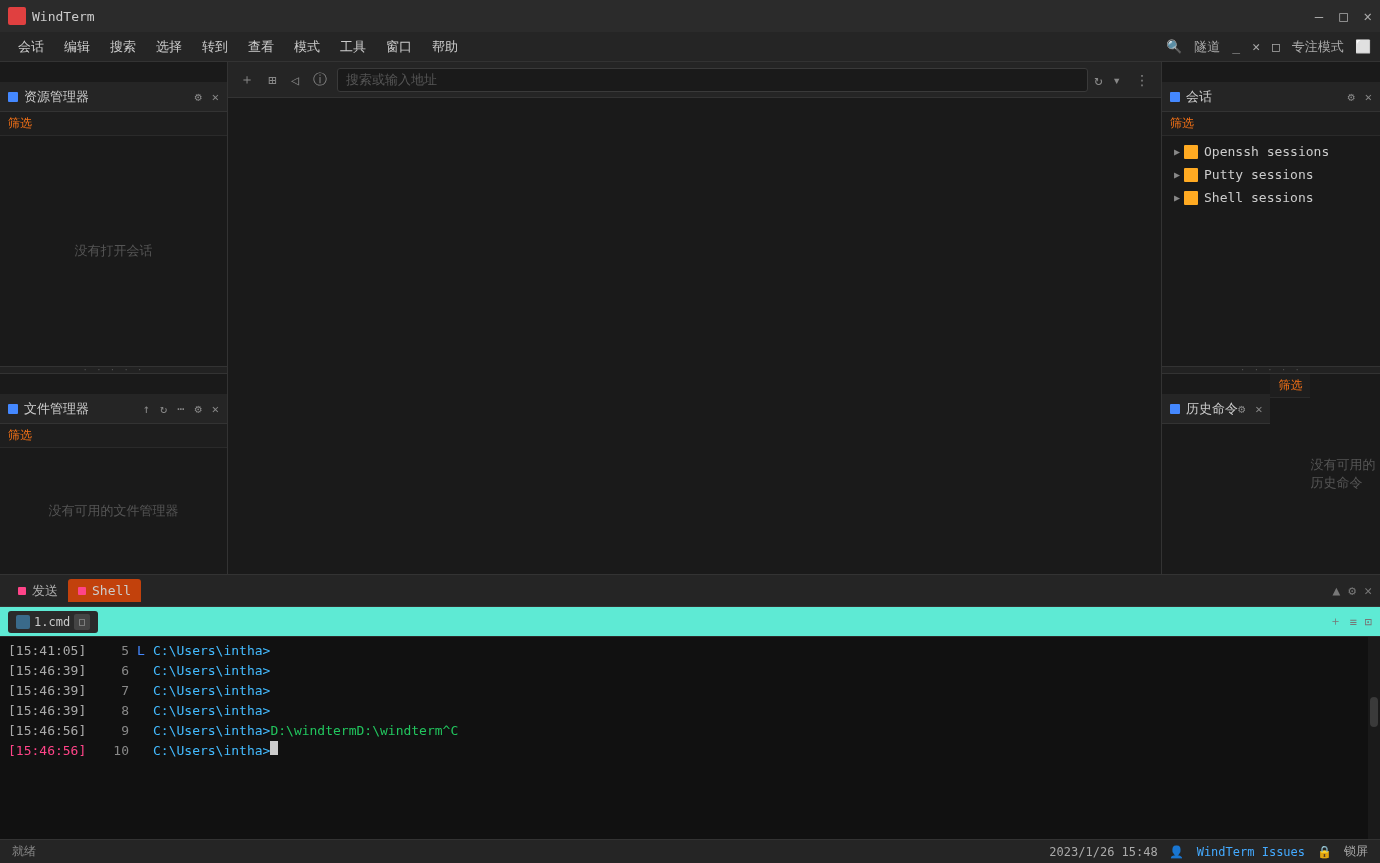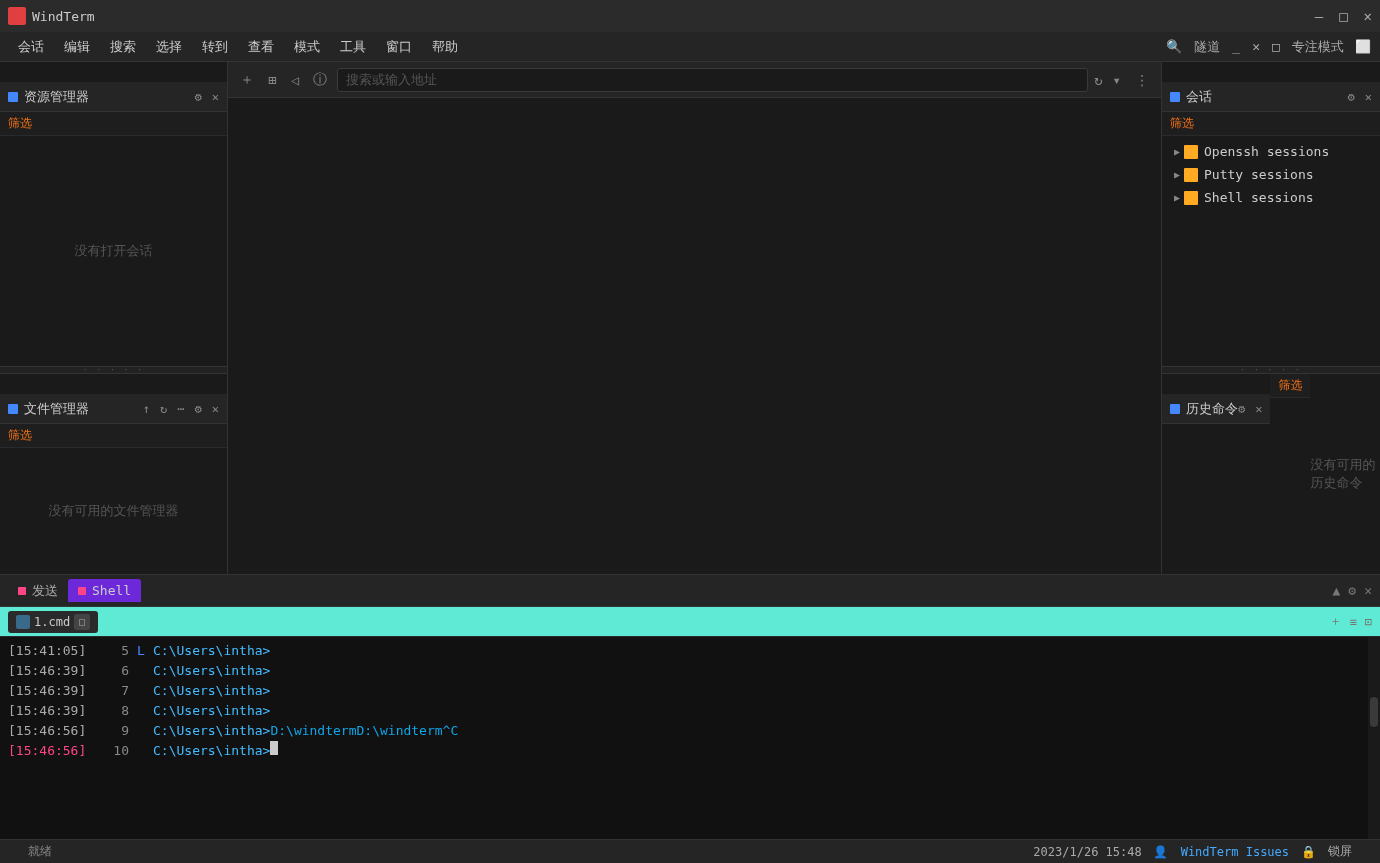--- a/index.html
+++ b/index.html
@@ -258,21 +258,21 @@
     .bottom-tab {
       display: flex;
       align-items: center;
       padding: 4px 10px;
       cursor: pointer;
       font-size: 13px;
       color: #aaa;
       border-radius: 3px 3px 0 0;
     }
     .bottom-tab.active {
-      background: #6d28d9;
+      background: #c2410c;
       color: #ccc;
     }
     .bottom-tab-dot {
       width: 8px;
       height: 8px;
       border-radius: 1px;
       margin-right: 6px;
     }
     .bottom-tab-spacer { flex: 1; }
     .bottom-tab-controls {
@@ -350,21 +350,21 @@
     .term-flag {
       color: #4488ff;
       width: 12px;
       margin-right: 4px;
       flex-shrink: 0;
     }
     .term-prompt {
       color: #44bbff;
     }
     .term-cmd {
-      color: #0ea5e9;
+      color: #22c55e;
     }
     .term-cursor {
       display: inline-block;
       width: 8px;
       height: 14px;
       background: #ccc;
       vertical-align: middle;
     }
 
     
@@ -375,21 +375,21 @@
       flex-direction: column;
       align-items: center;
     }
 
     
     .status-bar {
       height: 24px;
       background: #252525;
       display: flex;
       align-items: center;
-      padding: 0 28px;
+      padding: 0 12px;
       border-top: 1px solid #333;
       flex-shrink: 0;
       font-size: 12px;
       color: #888;
       gap: 12px;
     }
     .status-ready { color: #888; }
     .status-spacer { flex: 1; }
     .status-datetime { color: #aaa; }
     .status-windterm { color: #44aaff; cursor: pointer; }

